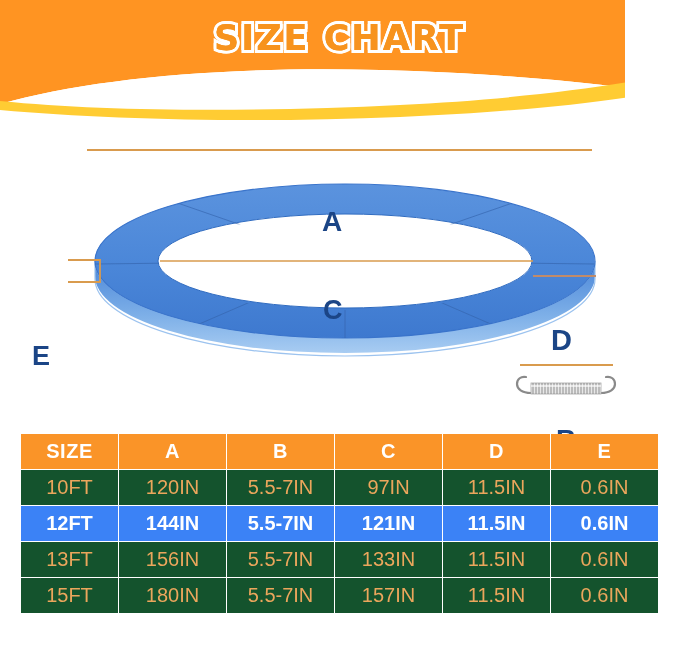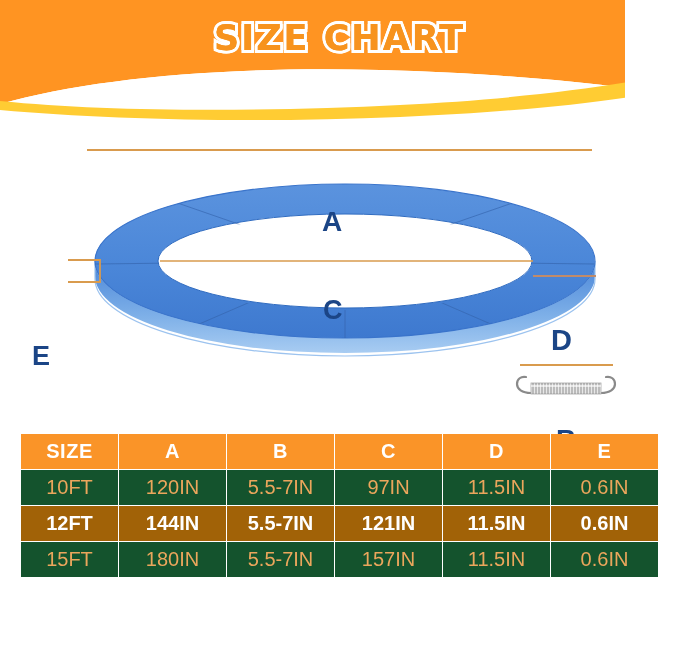--- a/index.html
+++ b/index.html
@@ -110,21 +110,21 @@
     font-weight: bold;
     font-size: 15px;
     letter-spacing: 0.5px;
   }
   tr.row-light td {
     background: #14532d;
     color: #EBA65C;
     font-weight: normal;
   }
   tr.row-dark td {
-    background: #a16207;
+    background: #3b82f6;
     color: #ffffff;
     font-weight: bold;
   }
   .col-size { width: 97px; }
   .col-std  { width: 107px; }
 </style>
 </head>
 <body>
 
 <div class="header">
@@ -262,20 +262,28 @@
       </tr>
       <tr class="row-dark">
         <td>12FT</td>
         <td>144IN</td>
         <td>5.5-7IN</td>
         <td>121IN</td>
         <td>11.5IN</td>
         <td>0.6IN</td>
       </tr>
       <tr class="row-light">
+        <td>13FT</td>
+        <td>156IN</td>
+        <td>5.5-7IN</td>
+        <td>133IN</td>
+        <td>11.5IN</td>
+        <td>0.6IN</td>
+      </tr>
+      <tr class="row-light">
         <td>15FT</td>
         <td>180IN</td>
         <td>5.5-7IN</td>
         <td>157IN</td>
         <td>11.5IN</td>
         <td>0.6IN</td>
       </tr>
     </tbody>
   </table>
 </div>

